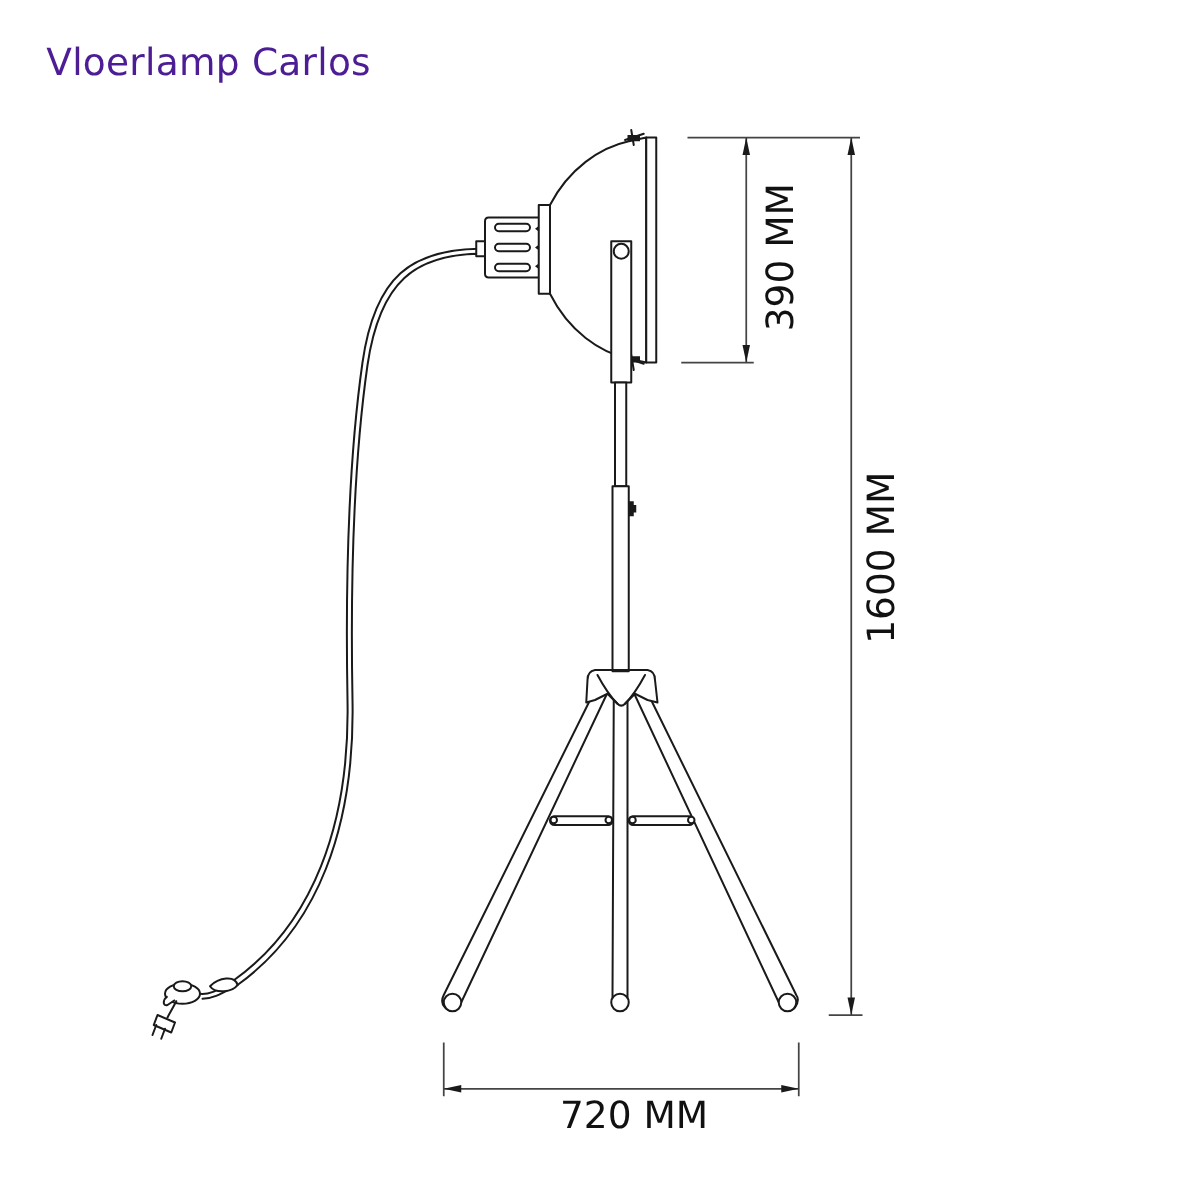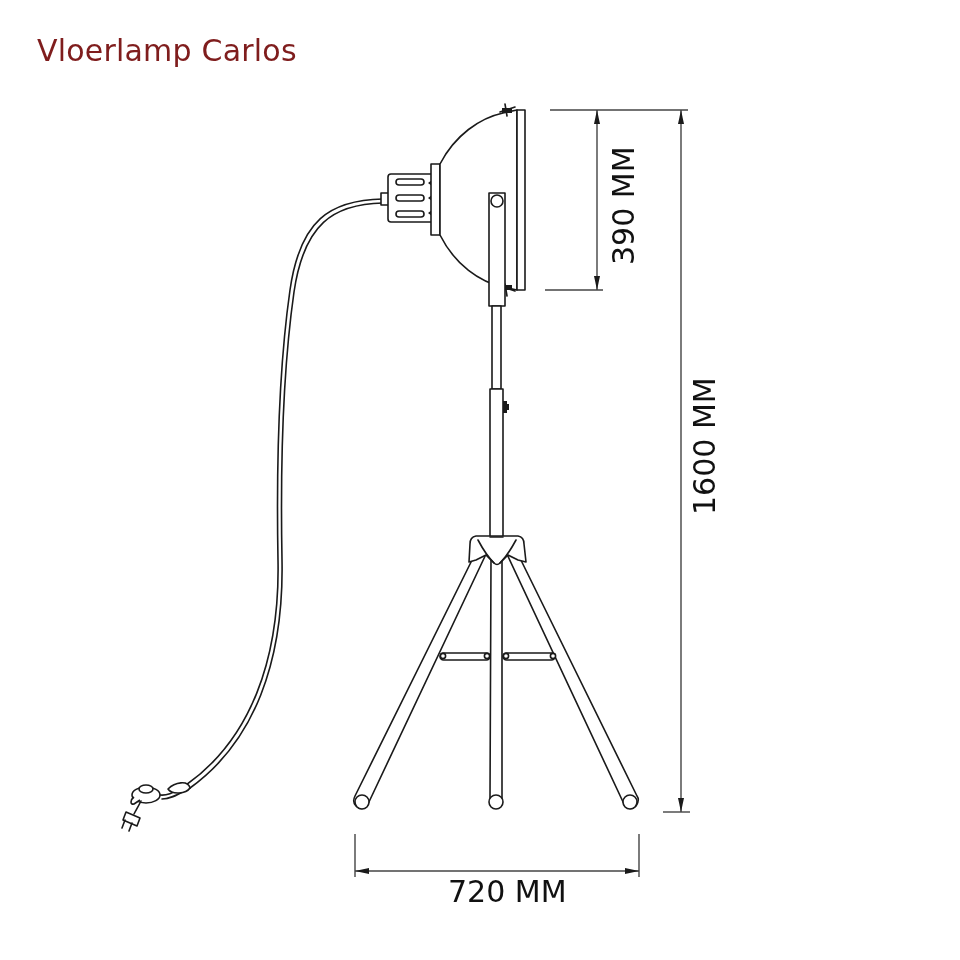--- a/index.html
+++ b/index.html
@@ -1,18 +1,18 @@
 <!DOCTYPE html>
 <html><head>
 <meta charset="utf-8">
 <style>
   html, body { margin: 0; padding: 0; background: #ffffff; }
   body { width: 960px; height: 960px; position: relative; overflow: hidden;
          font-family: "DejaVu Sans", sans-serif; }
-  .title { position: absolute; left: 37px; top: 33px; font-size: 30px; color: #7f1d1d;
+  .title { position: absolute; left: 37px; top: 33px; font-size: 30px; color: #4c1d95;
            font-family: "DejaVu Sans", sans-serif; letter-spacing: 0.2px; }
   svg { position: absolute; left: 0; top: 0; }
   .ln { stroke: #1a1a1a; stroke-width: 1.6; fill: none; stroke-linecap: round; stroke-linejoin: round; }
   .lnf { stroke: #1a1a1a; stroke-width: 1.6; fill: #fff; stroke-linejoin: round; }
   .dim { stroke: #444; stroke-width: 1.4; fill: none; }
   .arrow { fill: #1a1a1a; }
   .dimtext { font-family: "DejaVu Sans", sans-serif; font-size: 30px; fill: #111; }
 </style>
 </head>
 <body>

